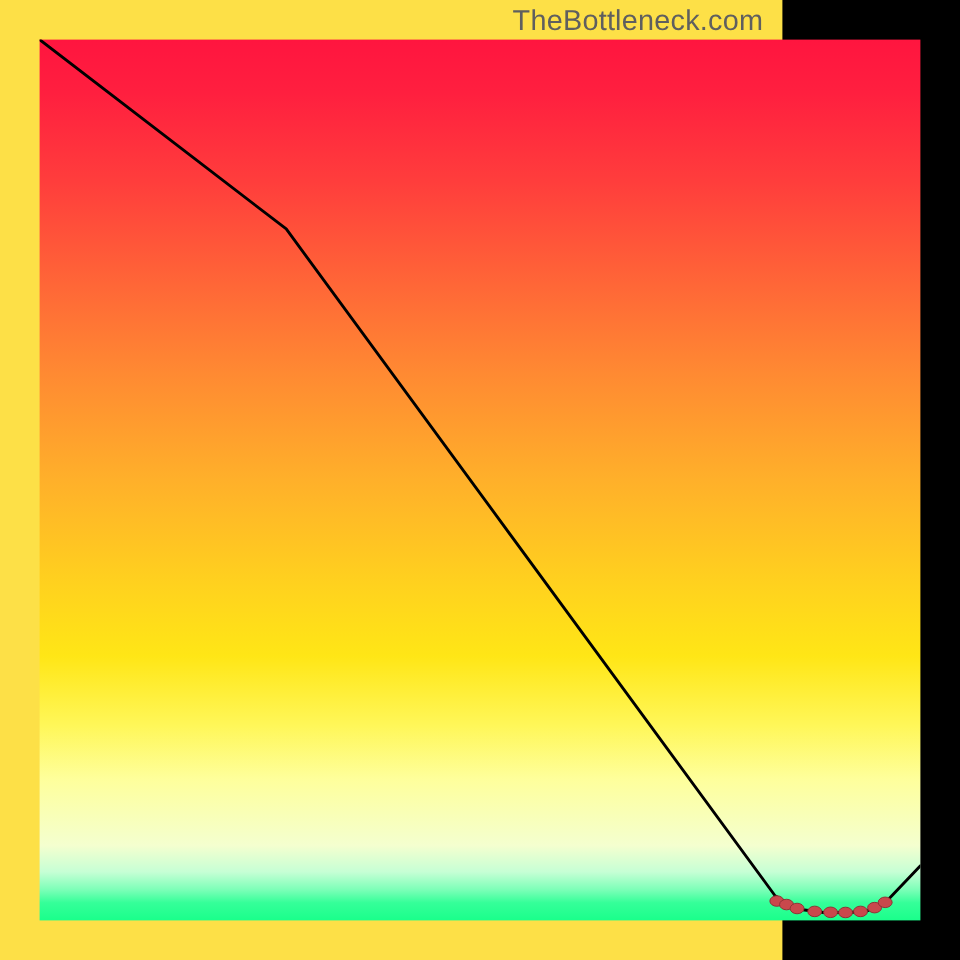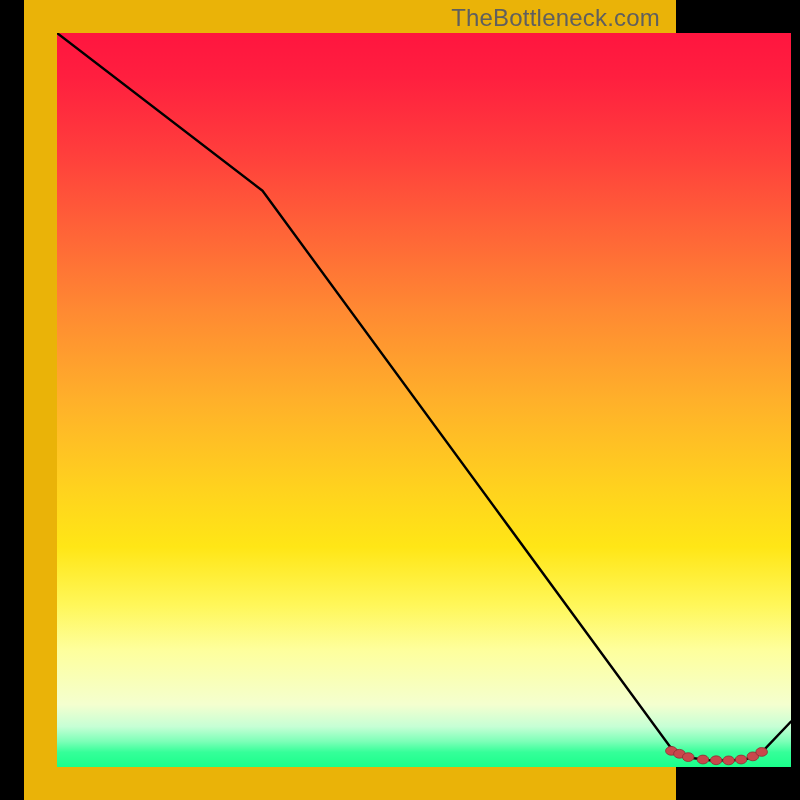--- a/index.html
+++ b/index.html
@@ -8,22 +8,21 @@
     width: 800px;
     height: 800px;
     background: #000;
     font-family: Arial, Helvetica, sans-serif;
     overflow: hidden;
   }
   .frame {
     position: relative;
     width: 652px;
     height: 800px;
-    background: #eab308;
-    margin-left: 24px;
+    background: #fde047;
   }
   .watermark {
     position: absolute;
     top: 4px;
     right: 16px;
     color: #5f5f5f;
     font-size: 24px;
     letter-spacing: 0.2px;
     font-weight: 400;
   }

